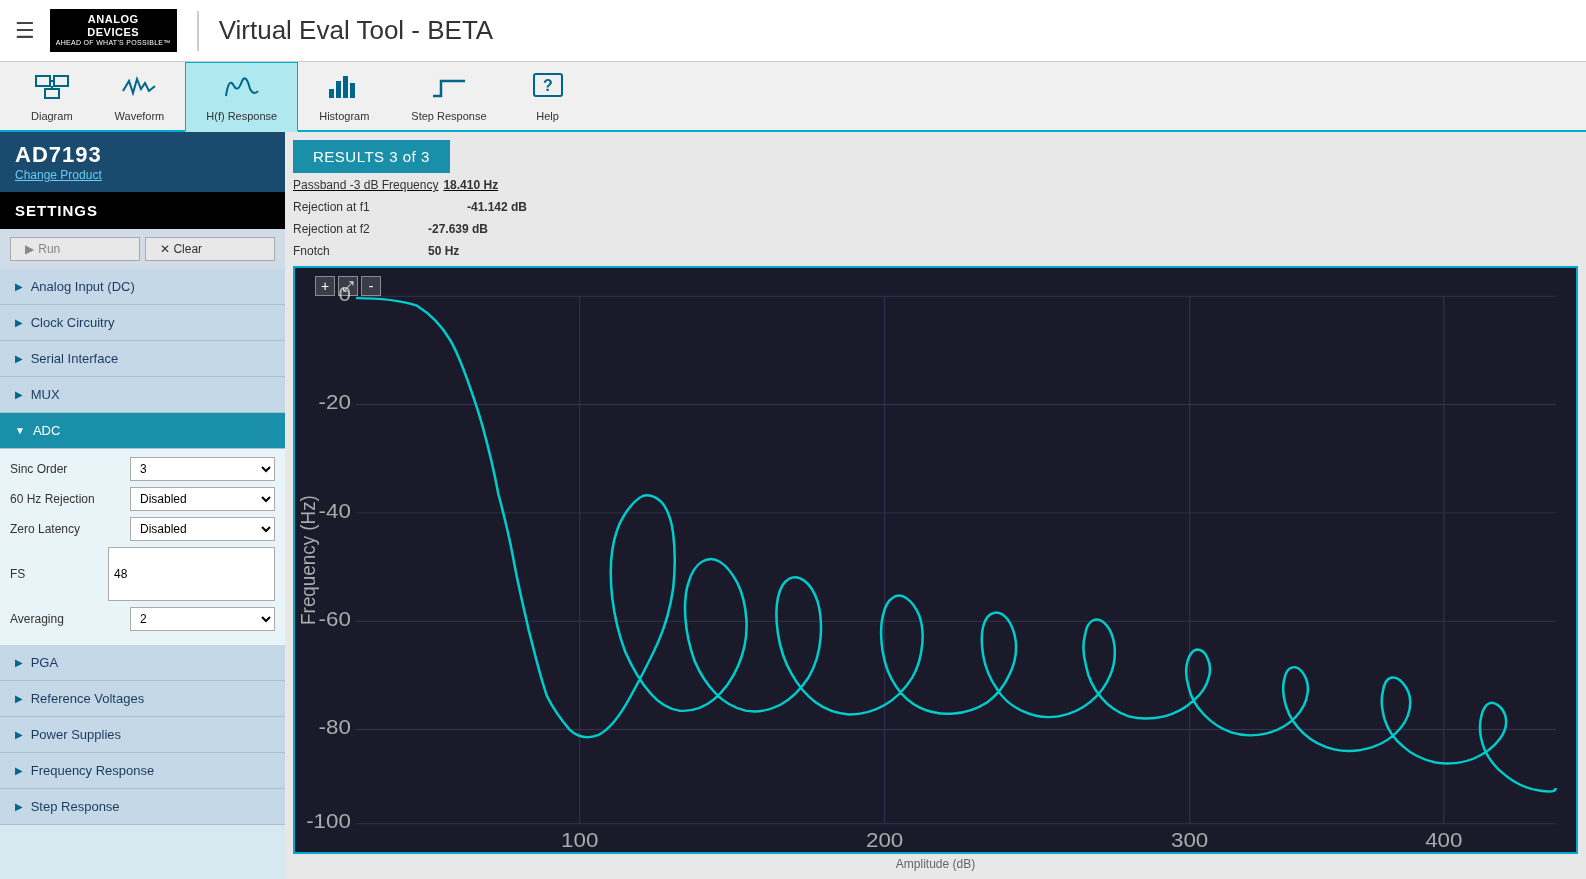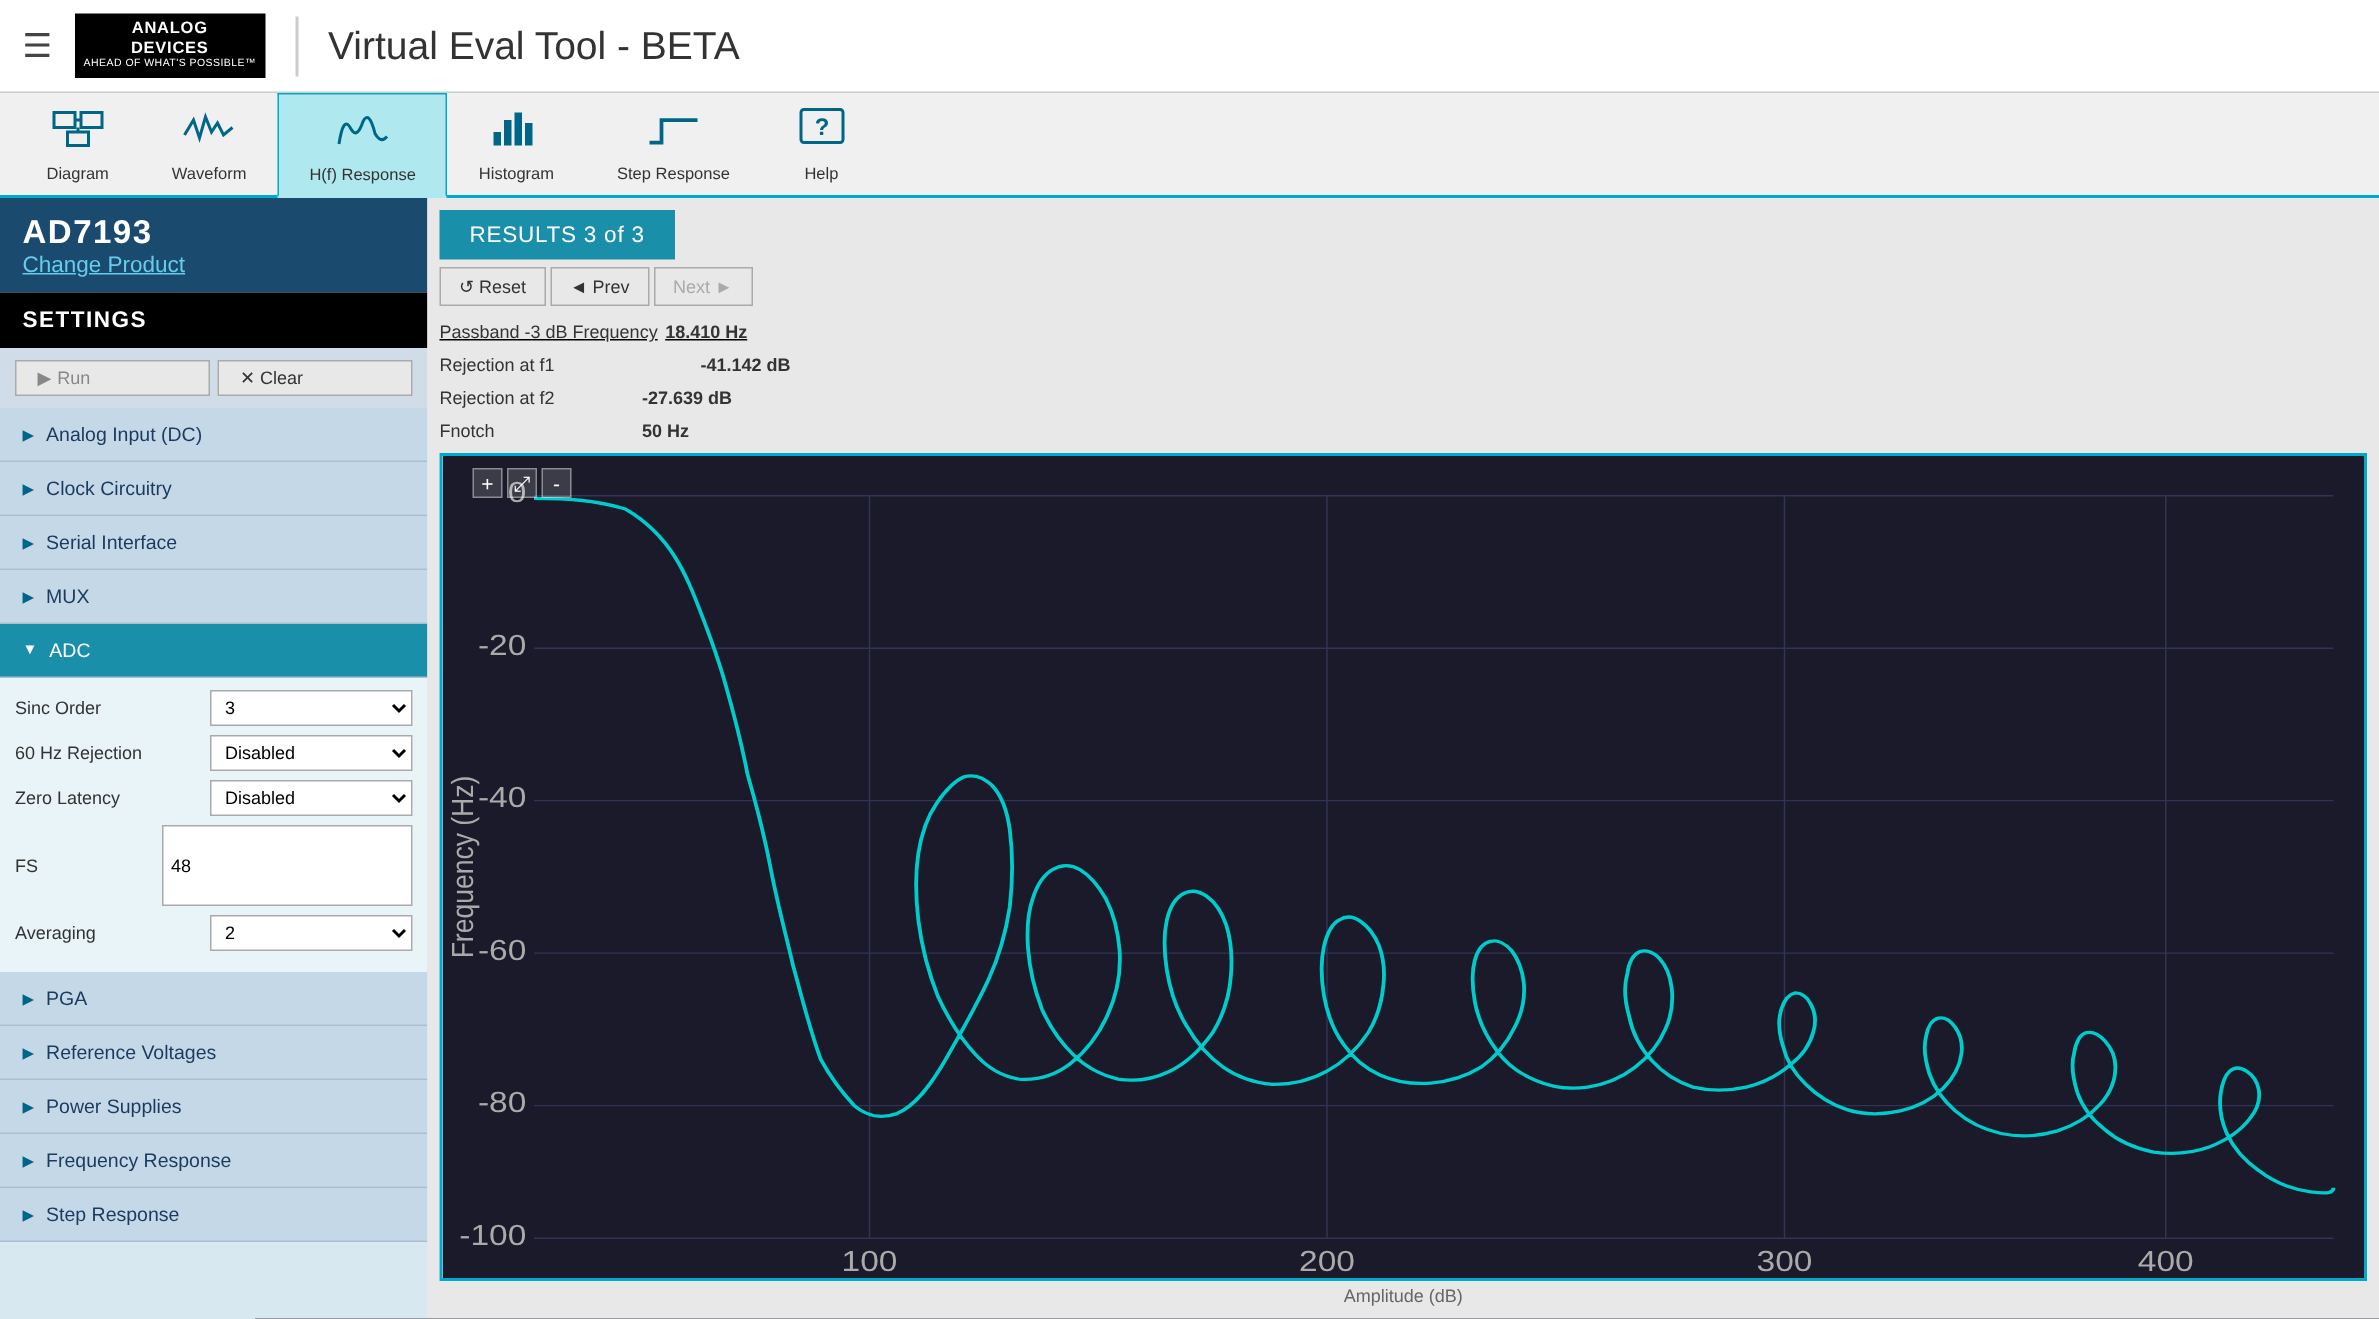--- a/index.html
+++ b/index.html
@@ -161,21 +161,20 @@
 
     
     .adc-settings {
       background: #e8f4f8;
       padding: 8px 10px;
     }
     .setting-row {
       display: flex;
       align-items: center;
       margin-bottom: 6px;
-      gap: 10px;
     }
     .setting-label {
       width: 120px;
       font-size: 12px;
       color: #333;
     }
     .setting-select {
       flex: 1;
       border: 1px solid #aaa;
       background: #fff;
@@ -318,21 +317,21 @@
     <span class="nav-tab-label">Help</span>
   </div>
 </div>
 
 <div class="main-layout">
 
   <div class="sidebar">
 
     <div style="background:#1a4a6e; color:#fff; padding:10px 15px; display:flex; flex-direction:column;">
       <span style="font-size:22px; font-weight:bold; letter-spacing:1px;">AD7193</span>
-      <span style="font-size:15px; color:#66ccee; cursor:pointer; text-decoration:underline;">Change Product</span>
+      <span style="font-size:12px; color:#66ccee; cursor:pointer; text-decoration:underline;">Change Product</span>
     </div>
 
     <div class="sidebar-header">SETTINGS</div>
 
     <div class="sidebar-controls">
       <button class="btn-run">
         <span>▶</span>
         <span>Run</span>
       </button>
       <button class="btn-clear">
@@ -417,31 +416,20 @@
 
   <div style="flex:1; display:flex; flex-direction:column; padding:8px; background:#e8e8e8; overflow:hidden;">
 
     <div style="display:flex; align-items:flex-start; gap:10px; margin-bottom:8px;">
       <div style="min-width:270px;">
 
         <div style="display:flex; align-items:center; gap:0; margin-bottom:5px;">
           <div class="results-box">RESULTS  3 of 3</div>
         </div>
 
-        <div style="display:flex; gap:3px; margin-bottom:10px;">
-          <button class="btn-results-nav">
-            <span>↺ Reset</span>
-          </button>
-          <button class="btn-results-nav">
-            <span>◄ Prev</span>
-          </button>
-          <button class="btn-results-nav disabled">
-            <span>Next ►</span>
-          </button>
-        </div>
 
         <div>
           <div class="stat-row" style="margin-bottom:8px;text-decoration:underline;">
             <span class="stat-label">Passband -3 dB Frequency</span>
             <span class="stat-value">18.410 Hz</span>
           </div>
           <div class="stat-row" style="margin-bottom:8px;gap:44px;">
             <span class="stat-label">Rejection at f1</span>
             <span class="stat-value">-41.142 dB</span>
           </div>

